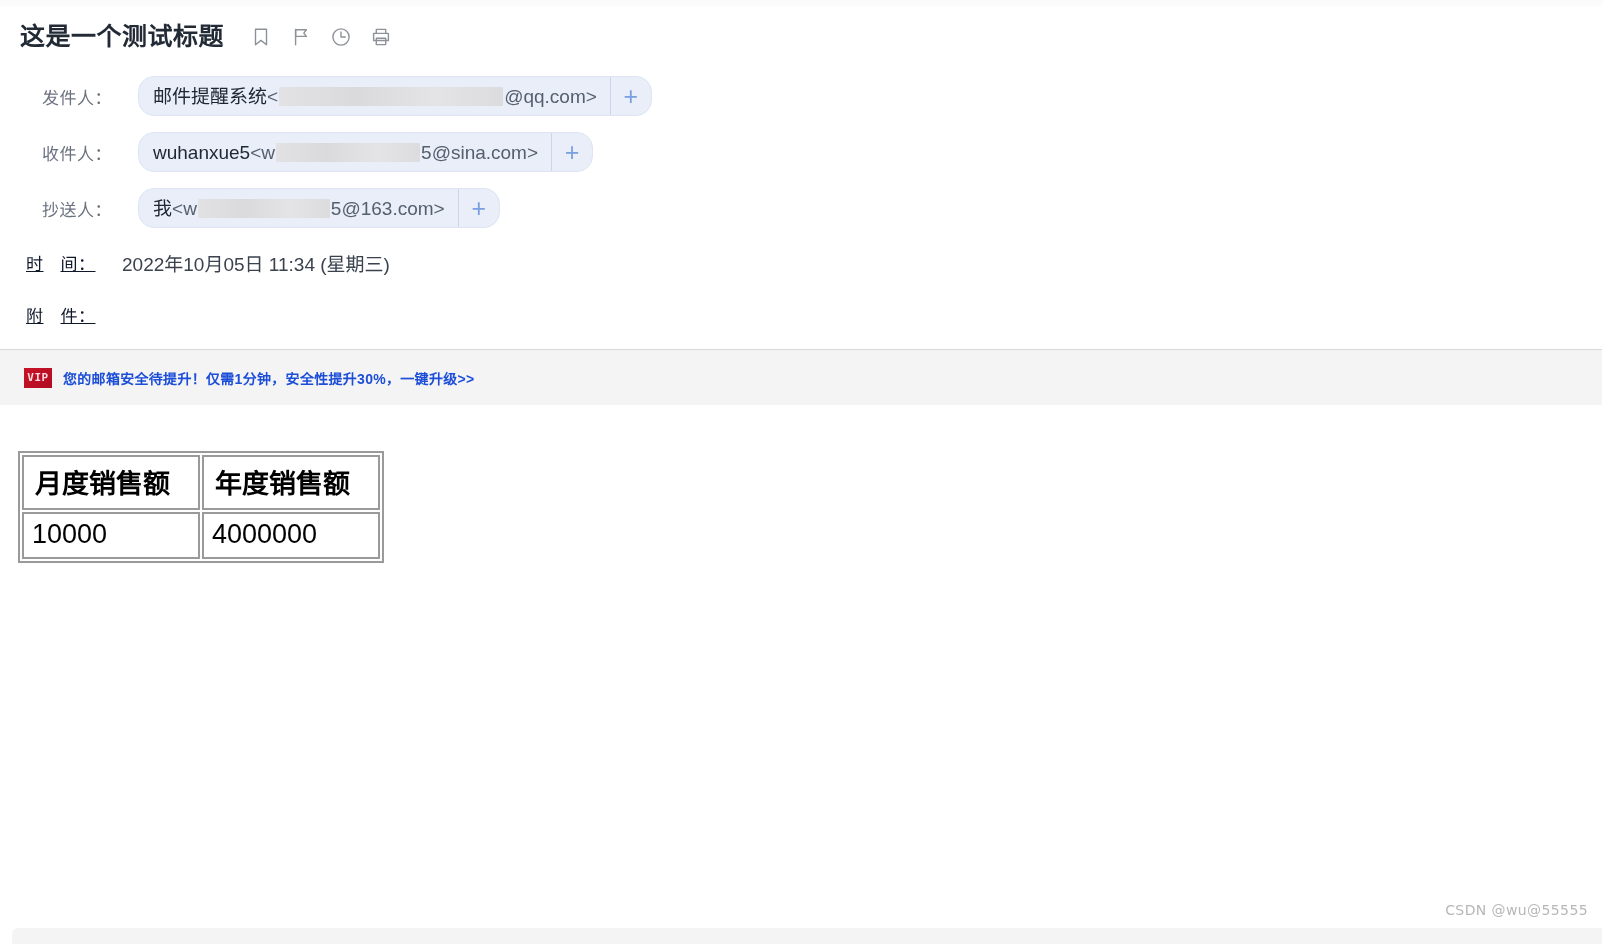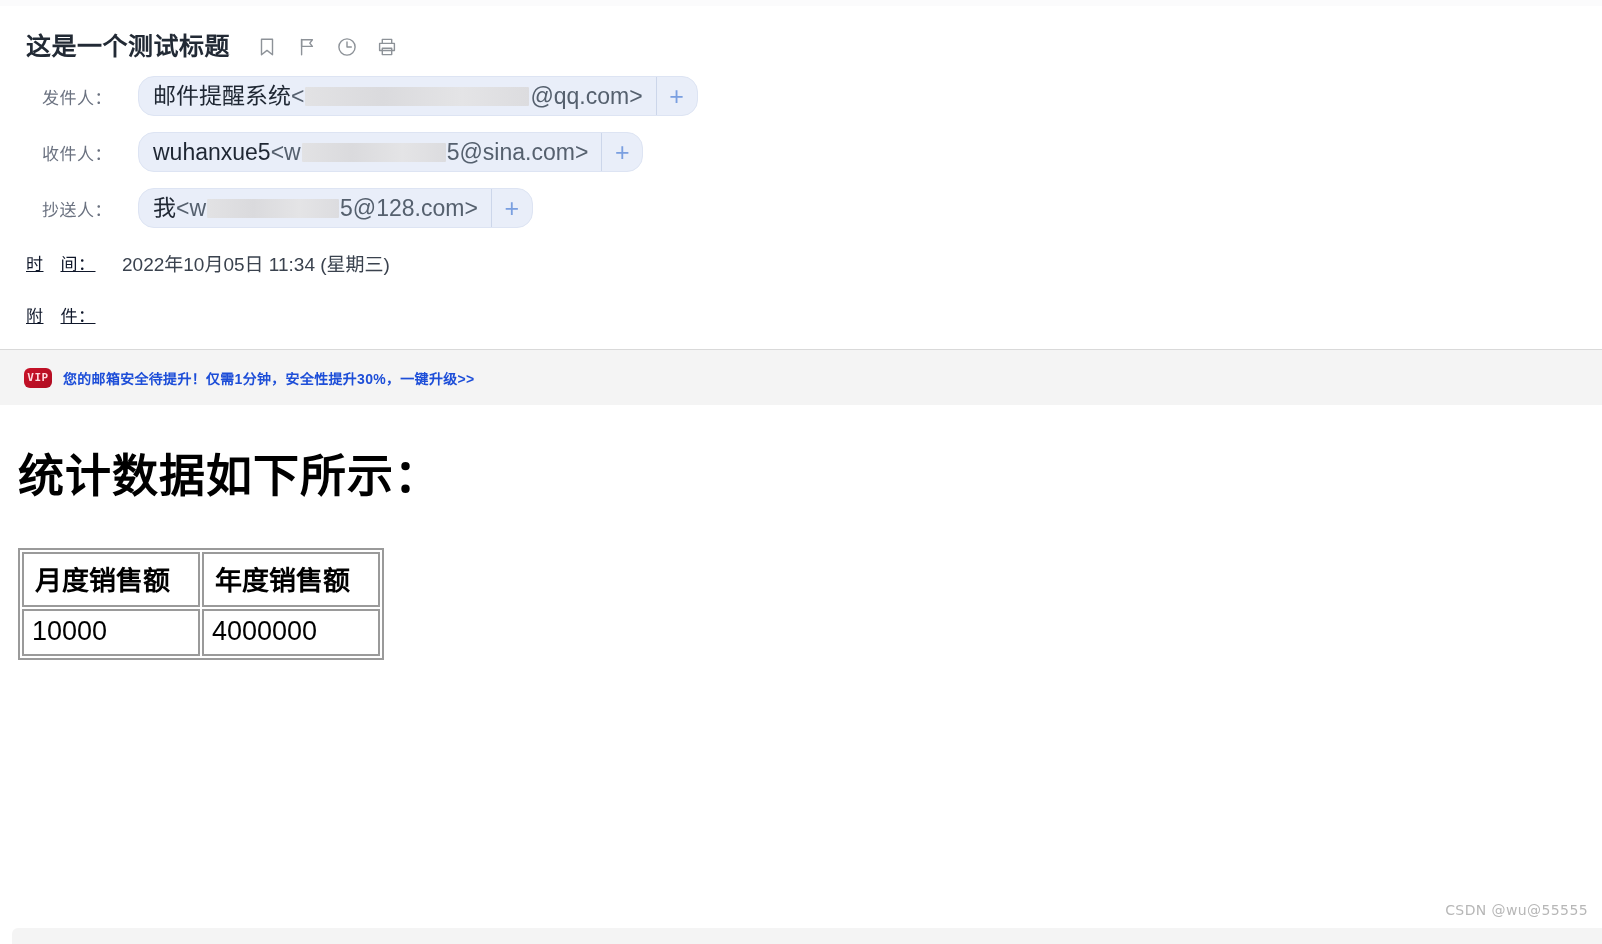--- a/index.html
+++ b/index.html
@@ -30,22 +30,22 @@
   
   .mail {
     position: absolute;
     top: 0; left: 0;
     width: 1602px;
   }
 
   
   .subject-row {
     display: flex;
-    align-items: center;
-    padding: 24px 0 0 26px;
+    align-items: flex-start;
+    padding: 24px 0 0 20px;
     height: 44px;
   }
   .subject-title {
     font-size: 25px;
     font-weight: bold;
     color: #222a35;
     letter-spacing: .5px;
     line-height: 1;
     white-space: nowrap;
   }
@@ -86,21 +86,21 @@
     border: 1px solid #dde4f3;
     border-radius: 16px;
     height: 38px;
     max-width: 1100px;
     overflow: hidden;
   }
   .pill-text {
     display: flex;
     align-items: center;
     padding: 0 13px 0 14px;
-    font-size: 23px;
+    font-size: 19px;
     color: #1f2733;
     white-space: nowrap;
     line-height: 1;
   }
   .pill-text .nm { color: #1f2733; }
   .pill-text .ang { color: #55606e; }
   .pill-text .dom { color: #55606e; }
   .redact {
     display: inline-block;
     height: 19px;
@@ -186,21 +186,20 @@
   .vip-badge {
     width: 28px;
     height: 20px;
     background: #c21027;
     background-image: linear-gradient(135deg,#c91228 0%,#b00d22 100%);
     display: inline-flex;
     align-items: center;
     justify-content: center;
     margin-right: 11px;
     flex: 0 0 28px;
-    border-radius: 6px;
   }
   .vip-badge span {
     color: #ffd9de;
     font-family: "DejaVu Sans Mono", "Liberation Mono", monospace;
     font-size: 11px;
     font-weight: bold;
     letter-spacing: .5px;
     line-height: 1;
   }
   .promo-text {
@@ -345,21 +344,21 @@
 
   <div class="addr-row">
     <div class="addr-label">抄送人：</div>
     <div class="pill">
       <div class="pill-text">
         <span class="nm">我</span>
           <span class="ang">&lt;</span>
           <span class="dom">w</span>
           <span class="redact" style="width:132px"></span>
           <span class="dom">5</span>
-          <span class="dom">@128.com</span>
+          <span class="dom">@163.com</span>
           <span class="ang">&gt;</span>
       </div>
       <div class="pill-add">+</div>
     </div>
   </div>
 
   <div class="meta-row">
     <div class="meta-label"><span>时</span><span class="gap"></span><span>间：</span></div>
     <div class="meta-value">2022年10月05日 11:34 (星期三)</div>
   </div>
@@ -370,21 +369,20 @@
 
   <div class="promo-sep"></div>
   <div class="promo">
     <span class="vip-badge">
         <span>VIP</span>
       </span>
     <span class="promo-text">您的邮箱安全待提升！仅需1分钟，安全性提升30%，一键升级&gt;&gt;</span>
   </div>
 
   <div class="body-area">
-    <div class="body-heading">统计数据如下所示：</div>
 
     <table class="stats">
       <thead>
         <tr>
           <th>月度销售额</th>
           <th>年度销售额</th>
         </tr>
       </thead>
       <tbody>
         <tr>

